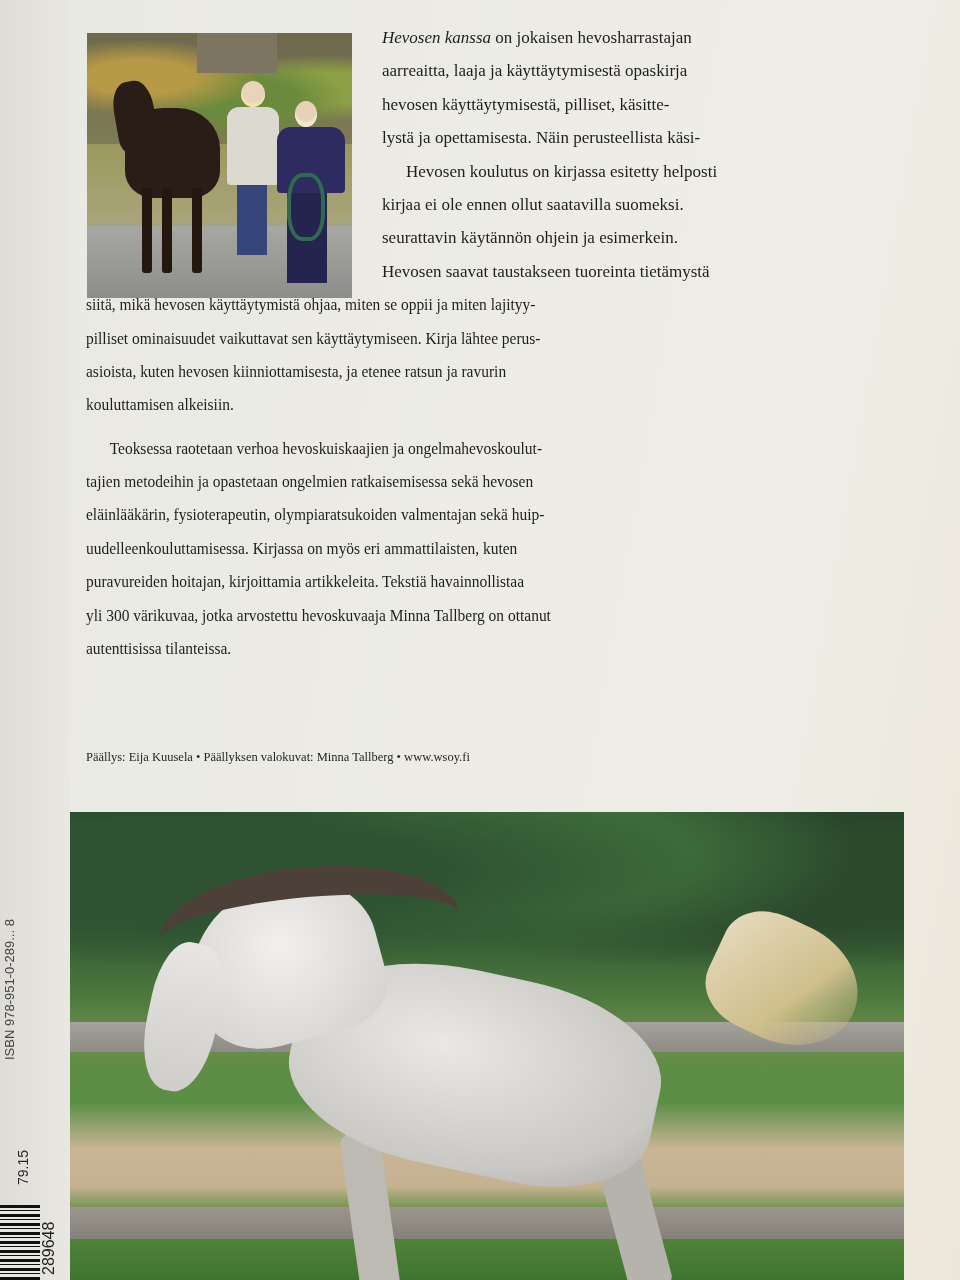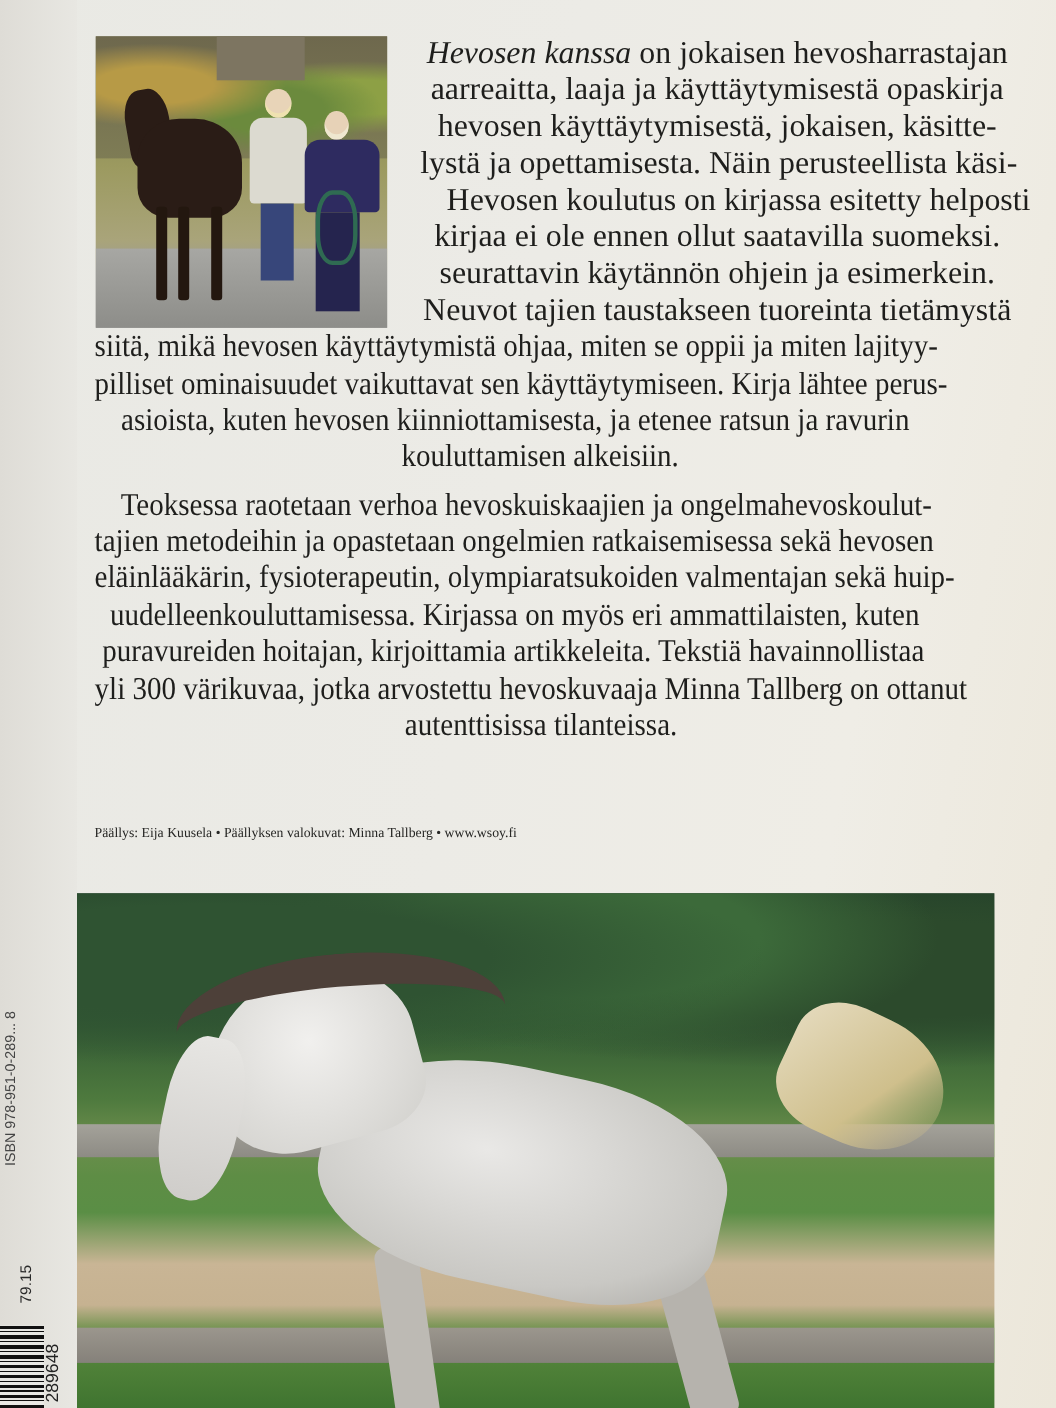--- a/index.html
+++ b/index.html
@@ -31,21 +31,21 @@
     .photo-top .person1 { position: absolute; left: 138px; top: 48px; width: 56px; height: 180px; }
     .photo-top .person1 .head { position: absolute; left: 16px; top: 0; width: 24px; height: 26px; border-radius: 50%; background: #e8d4b8; box-shadow: 0 -4px 0 #efe2b0 inset; }
     .photo-top .person1 .torso { position: absolute; left: 2px; top: 26px; width: 52px; height: 78px; background: #dcdad0; border-radius: 12px 12px 4px 4px; }
     .photo-top .person1 .legs { position: absolute; left: 12px; top: 104px; width: 30px; height: 70px; background: #37467a; }
     .photo-top .person2 { position: absolute; left: 190px; top: 68px; width: 70px; height: 180px; }
     .photo-top .person2 .head { position: absolute; left: 18px; top: 0; width: 22px; height: 26px; border-radius: 50%; background: #e7d2b7; box-shadow: 0 -5px 0 #efe7cf inset; }
     .photo-top .person2 .torso { position: absolute; left: 0; top: 26px; width: 68px; height: 66px; background: #2e2b60; border-radius: 14px 14px 4px 4px; }
     .photo-top .person2 .legs { position: absolute; left: 10px; top: 92px; width: 40px; height: 90px; background: #25244e; }
     .photo-top .rope { position: absolute; left: 200px; top: 140px; width: 30px; height: 60px; border: 4px solid #2f6b52; border-radius: 40%; }
 
-    .text-block { position: absolute; left: 86px; top: 32px; width: 836px; font-size: 29px; line-height: 33.4px; text-align: center; }
+    .text-block { position: absolute; left: 86px; top: 21px; width: 836px; font-size: 17px; line-height: 33.4px; }
     .line { white-space: nowrap; display: block; height: 33.4px; }
     .ind-right { margin-left: 296px; }
     .indent { text-indent: 24px; }
     .cond { display: inline-block; transform-origin: left; }
     em { font-style: italic; }
 
     .credits { position: absolute; left: 86px; top: 750px; font-size: 12.5px; white-space: nowrap; color: #262624; }
 
     .photo-bottom {
       position: absolute; left: 70px; top: 812px; width: 834px; height: 468px; overflow: hidden;
@@ -99,26 +99,26 @@
     <div class="head"></div>
       <div class="torso"></div>
       <div class="legs"></div>
   </div>
   <div class="rope"></div>
 </div>
 
 <div class="text-block">
   <span class="line ind-right"><em>Hevosen kanssa</em><span> on jokaisen hevosharrastajan</span></span>
   <span class="line ind-right">aarreaitta, laaja ja käyttäytymisestä opaskirja</span>
-  <span class="line ind-right">hevosen käyttäytymisestä, jokaisen, käsitte-</span>
+  <span class="line ind-right">hevosen käyttäytymisestä, pilliset, käsitte-</span>
   <span class="line ind-right">lystä ja opettamisesta. Näin perusteellista käsi-</span>
   <span class="line ind-right indent">Hevosen koulutus on kirjassa esitetty helposti</span>
   <span class="line ind-right">kirjaa ei ole ennen ollut saatavilla suomeksi.</span>
   <span class="line ind-right">seurattavin käytännön ohjein ja esimerkein.</span>
-  <span class="line ind-right">Neuvot tajien taustakseen tuoreinta tietämystä</span>
+  <span class="line ind-right">Hevosen saavat taustakseen tuoreinta tietämystä</span>
   <span class="line"><span class="cond" style="transform:scaleX(0.91)">siitä, mikä hevosen käyttäytymistä ohjaa, miten se oppii ja miten lajityy-</span></span>
   <span class="line"><span class="cond" style="transform:scaleX(0.91)">pilliset ominaisuudet vaikuttavat sen käyttäytymiseen. Kirja lähtee perus-</span></span>
   <span class="line"><span class="cond" style="transform:scaleX(0.91)">asioista, kuten hevosen kiinniottamisesta, ja etenee ratsun ja ravurin</span></span>
   <span class="line"><span class="cond" style="transform:scaleX(0.91)">kouluttamisen alkeisiin.</span></span>
   <span class="line" style="margin-top:10px;text-decoration:underline;"><span class="cond" style="transform:scaleX(0.91); padding-left:26px;">Teoksessa raotetaan verhoa hevoskuiskaajien ja ongelmahevoskoulut-</span></span>
   <span class="line"><span class="cond" style="transform:scaleX(0.91)">tajien metodeihin ja opastetaan ongelmien ratkaisemisessa sekä hevosen</span></span>
   <span class="line"><span class="cond" style="transform:scaleX(0.91)">eläinlääkärin, fysioterapeutin, olympiaratsukoiden valmentajan sekä huip-</span></span>
   <span class="line"><span class="cond" style="transform:scaleX(0.91)">uudelleenkouluttamisessa. Kirjassa on myös eri ammattilaisten, kuten</span></span>
   <span class="line"><span class="cond" style="transform:scaleX(0.91)">puravureiden hoitajan, kirjoittamia artikkeleita. Tekstiä havainnollistaa</span></span>
   <span class="line"><span class="cond" style="transform:scaleX(0.91)">yli 300 värikuvaa, jotka arvostettu hevoskuvaaja Minna Tallberg on ottanut</span></span>

